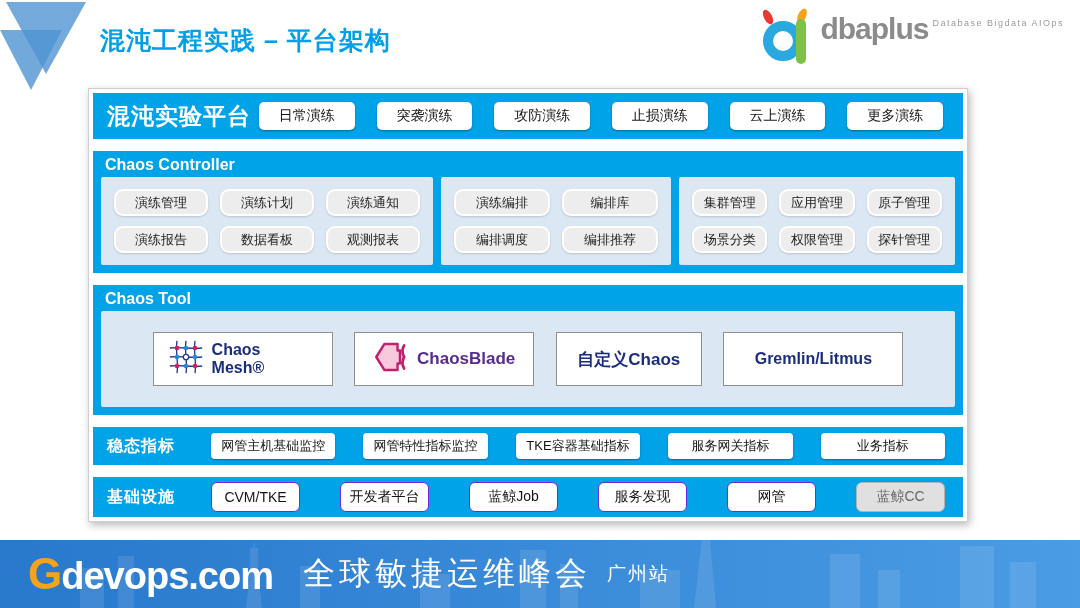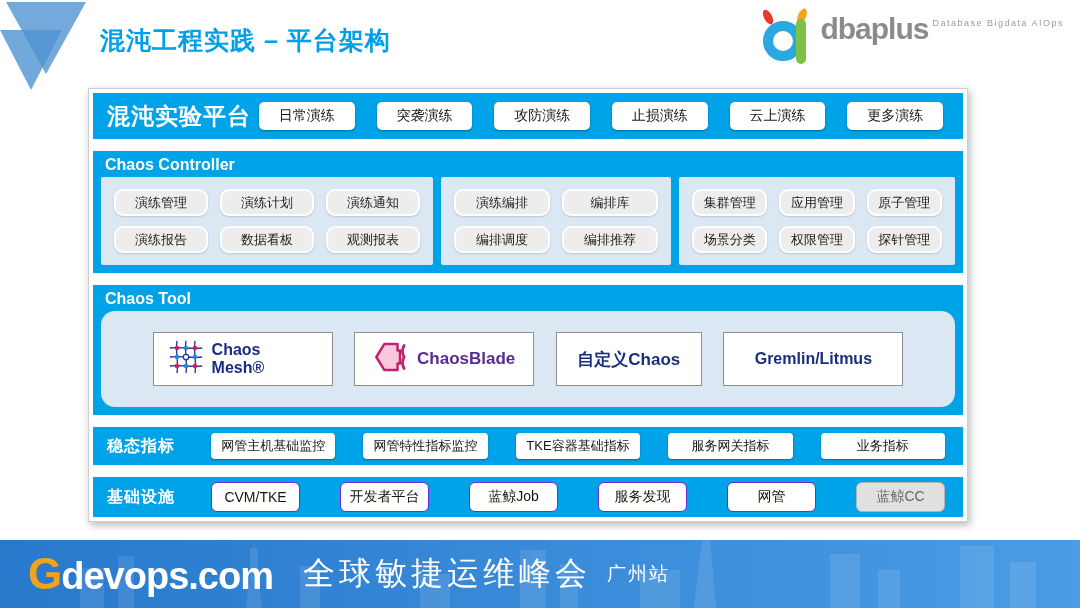--- a/index.html
+++ b/index.html
@@ -40,21 +40,21 @@
   .panels{flex:1;display:flex;gap:8px;padding:0 8px 8px 8px;}
   .panel{background:#dbe7f2;border-radius:2px;display:grid;gap:10px 12px;padding:12px 13px;}
   .panel-1{width:306px;grid-template-columns:repeat(3,1fr);}
   .panel-2{width:204px;grid-template-columns:repeat(2,1fr);}
   .panel-3{flex:1;grid-template-columns:repeat(3,1fr);}
   .chip{background:#ededed;border:2px solid #fff;border-radius:9px;
     box-shadow:0 1px 2px rgba(0,0,0,.15);display:flex;align-items:center;justify-content:center;
     font-size:13px;color:#1c1c1c;}
   
   .tools{height:130px;display:flex;flex-direction:column;}
-  .tool-panel{flex:1;margin:0 8px 8px 8px;background:#dbe7f2;border-radius:14px;
+  .tool-panel{flex:1;margin:0 8px 8px 8px;background:#dbe7f2;border-radius:2px;
     display:flex;align-items:center;justify-content:space-evenly;padding:0 30px;}
   .tool-box{background:#fff;border:1px solid #8f8f8f;height:52px;display:flex;
     align-items:center;justify-content:center;gap:8px;padding:0 14px;}
   .tb-1{width:150px;} .tb-2{width:150px;} .tb-3{width:116px;} .tb-4{width:150px;}
   .tool-label{font-weight:bold;}
   .navy{color:#1b2d7e;} 
   .tb-1 .tool-label{font-size:16px;}
   .tb-2 .tool-label{font-size:17px;color:#572c8f;}
   .tb-3 .tool-label{font-size:17px;}
   .tb-4 .tool-label{font-size:16px;}

